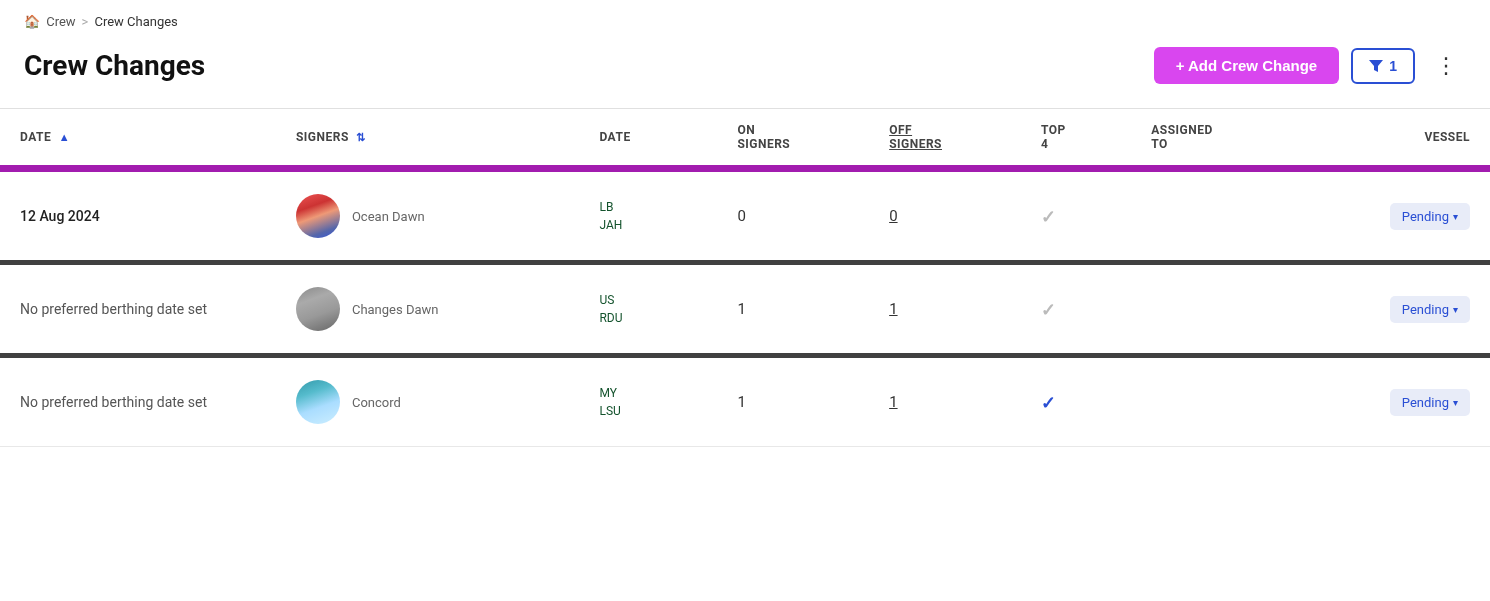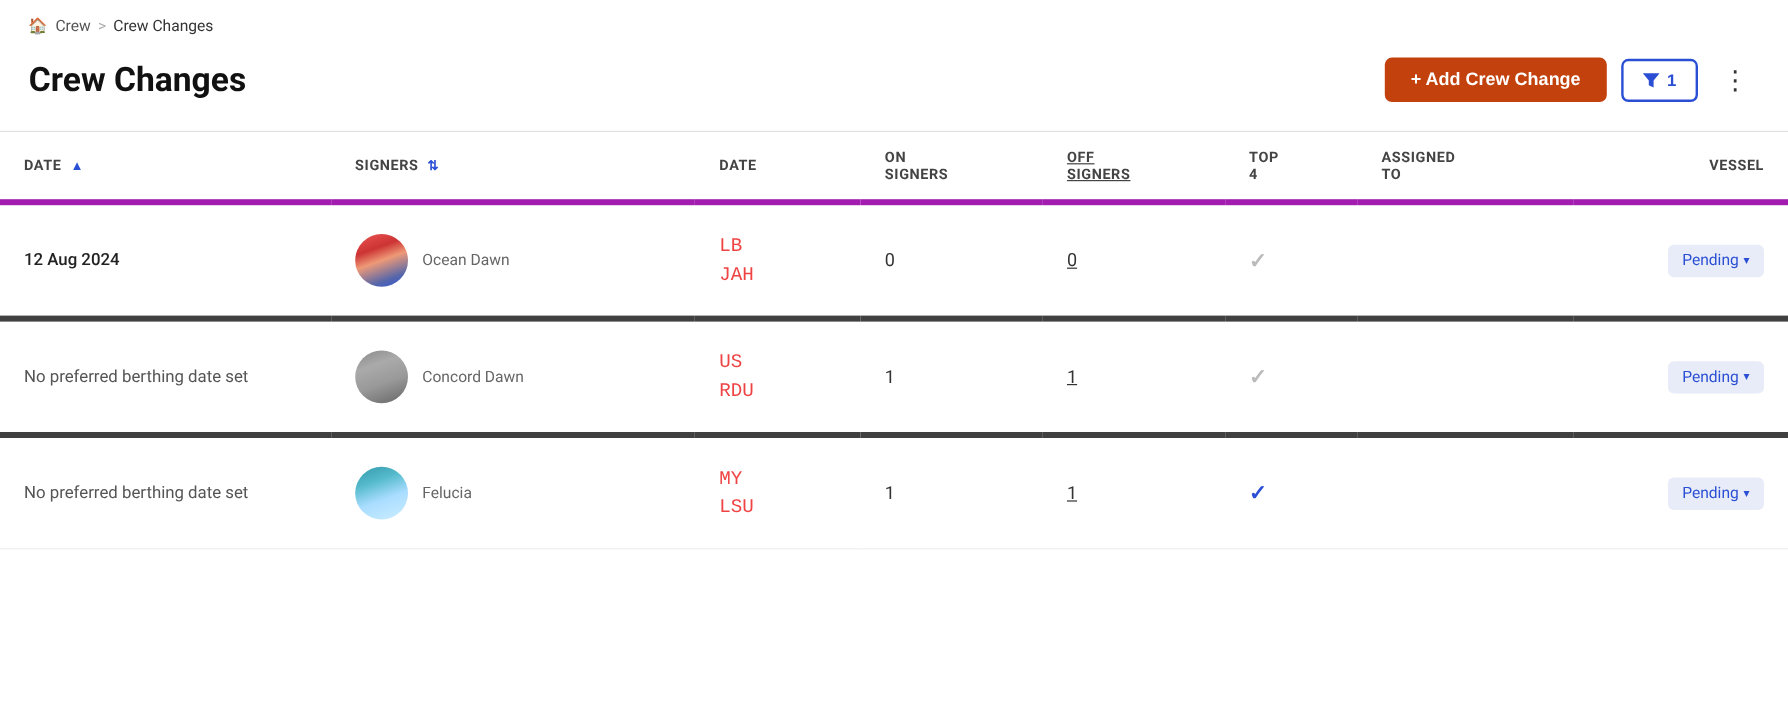--- a/index.html
+++ b/index.html
@@ -34,21 +34,21 @@
       font-size: 28px;
       font-weight: 700;
       color: #111;
     }
     .header-actions {
       display: flex;
       align-items: center;
       gap: 12px;
     }
     .add-btn {
-      background: #c2410c;
+      background: #d946ef;
       color: #fff;
       border: none;
       border-radius: 6px;
       padding: 10px 22px;
       font-size: 15px;
       font-weight: 600;
       cursor: pointer;
       display: flex;
       align-items: center;
       gap: 8px;
@@ -78,21 +78,21 @@
     .divider {
       height: 1px;
       background: #e0e0e0;
       margin: 0;
     }
     table {
       width: 100%;
       border-collapse: collapse;
     }
     thead tr {
-      border-bottom: 5px solid #a21caf;
+      border-bottom: 7px solid #a21caf;
     }
     th {
       padding: 14px 20px;
       font-size: 12px;
       font-weight: 700;
       color: #444;
       text-align: left;
       letter-spacing: 0.5px;
     }
     td {
@@ -131,24 +131,23 @@
       display: flex;
       align-items: center;
       justify-content: center;
       font-size: 20px;
     }
     .vessel-name {
       color: #666;
       font-size: 13px;
     }
     .port-cell {
-      color: #ef4444;
-      font-size: 16px;
+      color: #14532d;
+      font-size: 12px;
       line-height: 1.5;
-      font-family: Liberation Mono, monospace;
     }
     .signers-cell {
       color: #333;
       font-size: 15px;
     }
     .check-icon {
       color: #2a4fd4;
       font-size: 18px;
       font-weight: bold;
     }
@@ -273,41 +272,41 @@
       <span>Pending</span>
       <span class="status-chevron">▾</span>
     </span>
   </td>
       </tr>
       <tr>
         <td class="col-date" style="font-weight: 400; color: rgb(85, 85, 85);">No preferred berthing date set</td>
         <td class="col-vessel">
     <div class="vessel-cell">
       <div class="vessel-avatar ship-concord-dawn"></div>
-      <span class="vessel-name">Concord Dawn</span>
+      <span class="vessel-name">Changes Dawn</span>
     </div>
   </td>
         <td class="col-port"><span class="port-cell">US<br>RDU</span></td>
         <td class="col-on signers-cell">1</td>
         <td class="col-off signers-cell">1</td>
         <td class="col-top4"><span class="check-icon inactive">✓</span></td>
         <td class="col-assigned"></td>
         <td class="col-status">
     <span class="status-badge">
       <span>Pending</span>
       <span class="status-chevron">▾</span>
     </span>
   </td>
       </tr>
       <tr>
         <td class="col-date" style="font-weight: 400; color: rgb(85, 85, 85);">No preferred berthing date set</td>
         <td class="col-vessel">
     <div class="vessel-cell">
       <div class="vessel-avatar ship-felucia"></div>
-      <span class="vessel-name">Felucia</span>
+      <span class="vessel-name">Concord</span>
     </div>
   </td>
         <td class="col-port"><span class="port-cell">MY<br>LSU</span></td>
         <td class="col-on signers-cell">1</td>
         <td class="col-off signers-cell">1</td>
         <td class="col-top4"><span class="check-icon">✓</span></td>
         <td class="col-assigned"></td>
         <td class="col-status">
     <span class="status-badge">
       <span>Pending</span>

